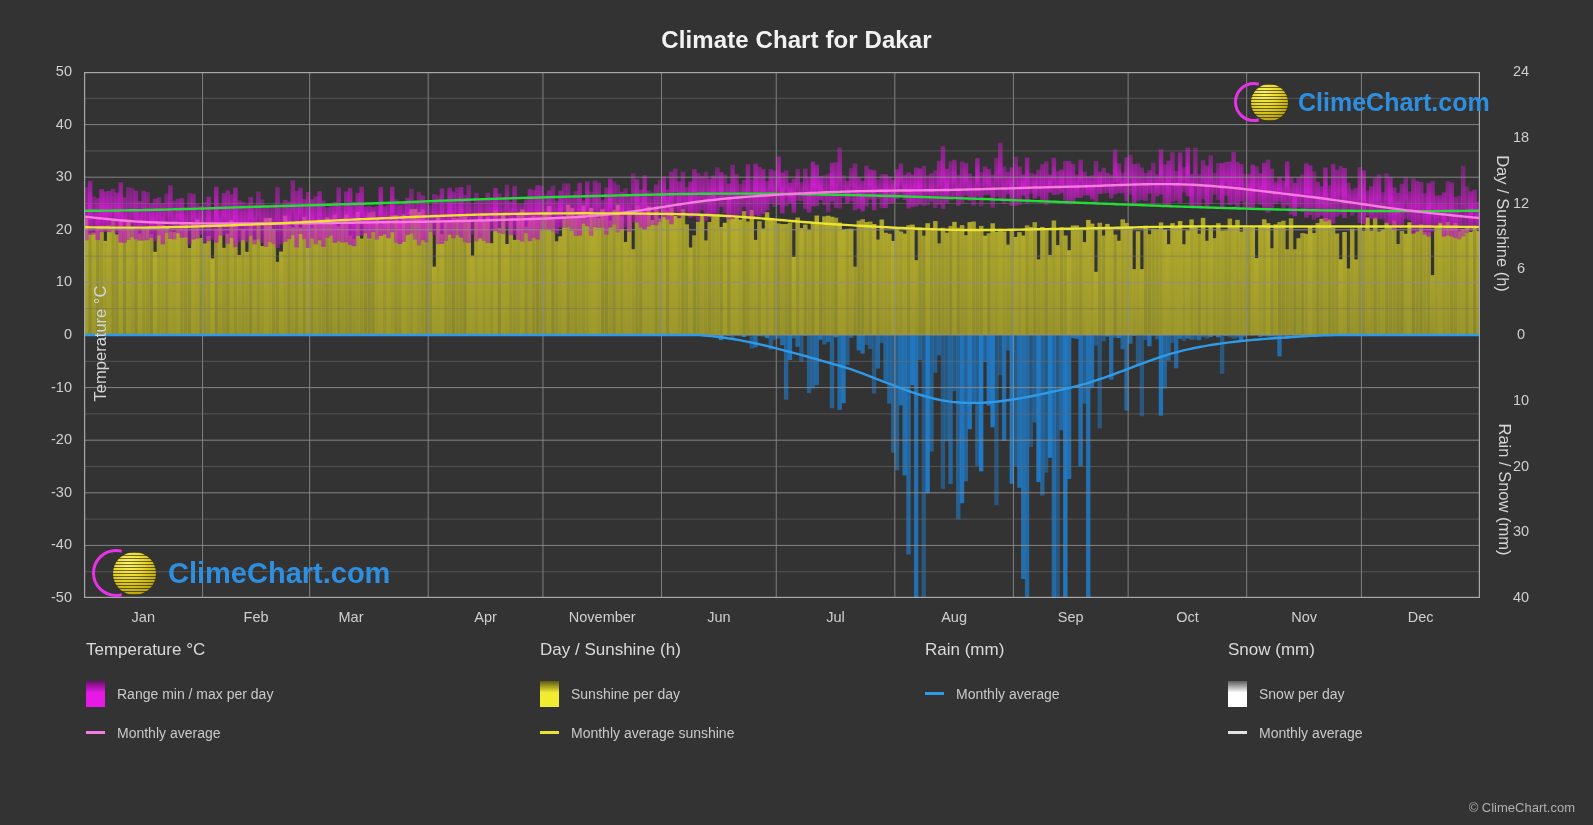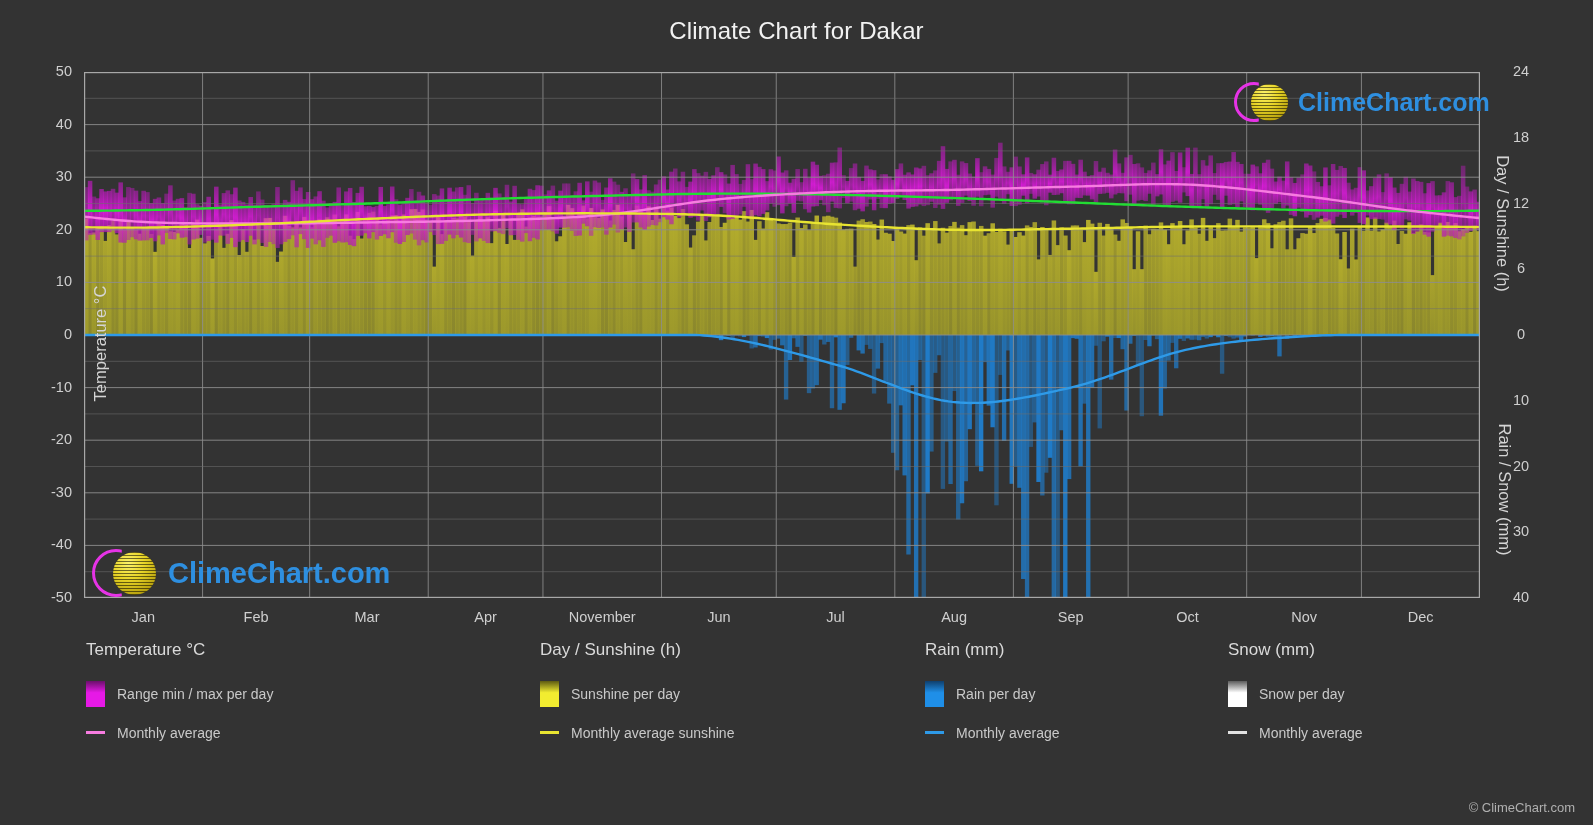--- a/index.html
+++ b/index.html
@@ -16,23 +16,23 @@
     color: #d8d8d8;
     position: relative;
     -webkit-font-smoothing: antialiased;
   }
 
   
   .header { position: absolute; left: 0; top: 0; width: 1593px; text-align: center; }
   .chart-title {
     font-size: 24px;
     color: #f2f2f2;
-    margin: 8px;
+    margin: 17px;
     padding-top: 9px;
-    font-weight: normal;
+    font-weight: bold;
     letter-spacing: .1px;
   }
   .chart-subtitle {
     font-size: 14.5px;
     color: #b9b9b9;
     margin: 0;
     padding-top: 10px;
     font-weight: normal;
   }
 
@@ -1191,21 +1191,21 @@
     </div>
   <div id="ticks-right-bot">
       <div class="tick-label tick-right" style="left: 1410px; top: 319.75px;">10</div>
       <div class="tick-label tick-right" style="left: 1410px; top: 385.5px;">20</div>
       <div class="tick-label tick-right" style="left: 1410px; top: 451.25px;">30</div>
       <div class="tick-label tick-right" style="left: 1410px; top: 517px;">40</div>
     </div>
   <div id="ticks-x">
       <div class="tick-label tick-x" style="left: 14.2822px; top: 537px;">Jan</div>
       <div class="tick-label tick-x" style="left: 127.11px; top: 537px;">Feb</div>
-      <div class="tick-label tick-x" style="left: 238px; top: 537px;">Mar</div>
+      <div class="tick-label tick-x" style="left: 222px; top: 537px;">Mar</div>
       <div class="tick-label tick-x" style="left: 356.589px; top: 537px;">Apr</div>
       <div class="tick-label tick-x" style="left: 473.241px; top: 537px;">November</div>
       <div class="tick-label tick-x" style="left: 589.893px; top: 537px;">Jun</div>
       <div class="tick-label tick-x" style="left: 706.545px; top: 537px;">Jul</div>
       <div class="tick-label tick-x" style="left: 825.11px; top: 537px;">Aug</div>
       <div class="tick-label tick-x" style="left: 941.762px; top: 537px;">Sep</div>
       <div class="tick-label tick-x" style="left: 1058.41px; top: 537px;">Oct</div>
       <div class="tick-label tick-x" style="left: 1175.07px; top: 537px;">Nov</div>
       <div class="tick-label tick-x" style="left: 1291.72px; top: 537px;">Dec</div>
     </div>
@@ -1246,24 +1246,20 @@
         <span class="legend-label">Sunshine per day</span>
       </div>
       <div class="legend-row">
         <span class="legend-line" style="background: rgb(232, 228, 49);"></span>
         <span class="legend-label">Monthly average sunshine</span>
       </div>
     </div>
     <div class="legend-col" style="left: 925px;">
       <div class="legend-head">Rain (mm)</div>
       <div class="legend-row">
-        <span class="legend-swatch" style="background: linear-gradient(rgb(15, 63, 109) 0%, rgb(31, 143, 232) 45%, rgb(31, 143, 232) 100%);"></span>
-        <span class="legend-label">Rain per day</span>
-      </div>
-      <div class="legend-row">
         <span class="legend-line" style="background: rgb(46, 154, 232);"></span>
         <span class="legend-label">Monthly average</span>
       </div>
     </div>
     <div class="legend-col" style="left: 1228px;">
       <div class="legend-head">Snow (mm)</div>
       <div class="legend-row">
         <span class="legend-swatch" style="background: linear-gradient(rgb(92, 92, 92) 0%, rgb(255, 255, 255) 45%, rgb(255, 255, 255) 100%);"></span>
         <span class="legend-label">Snow per day</span>
       </div>

